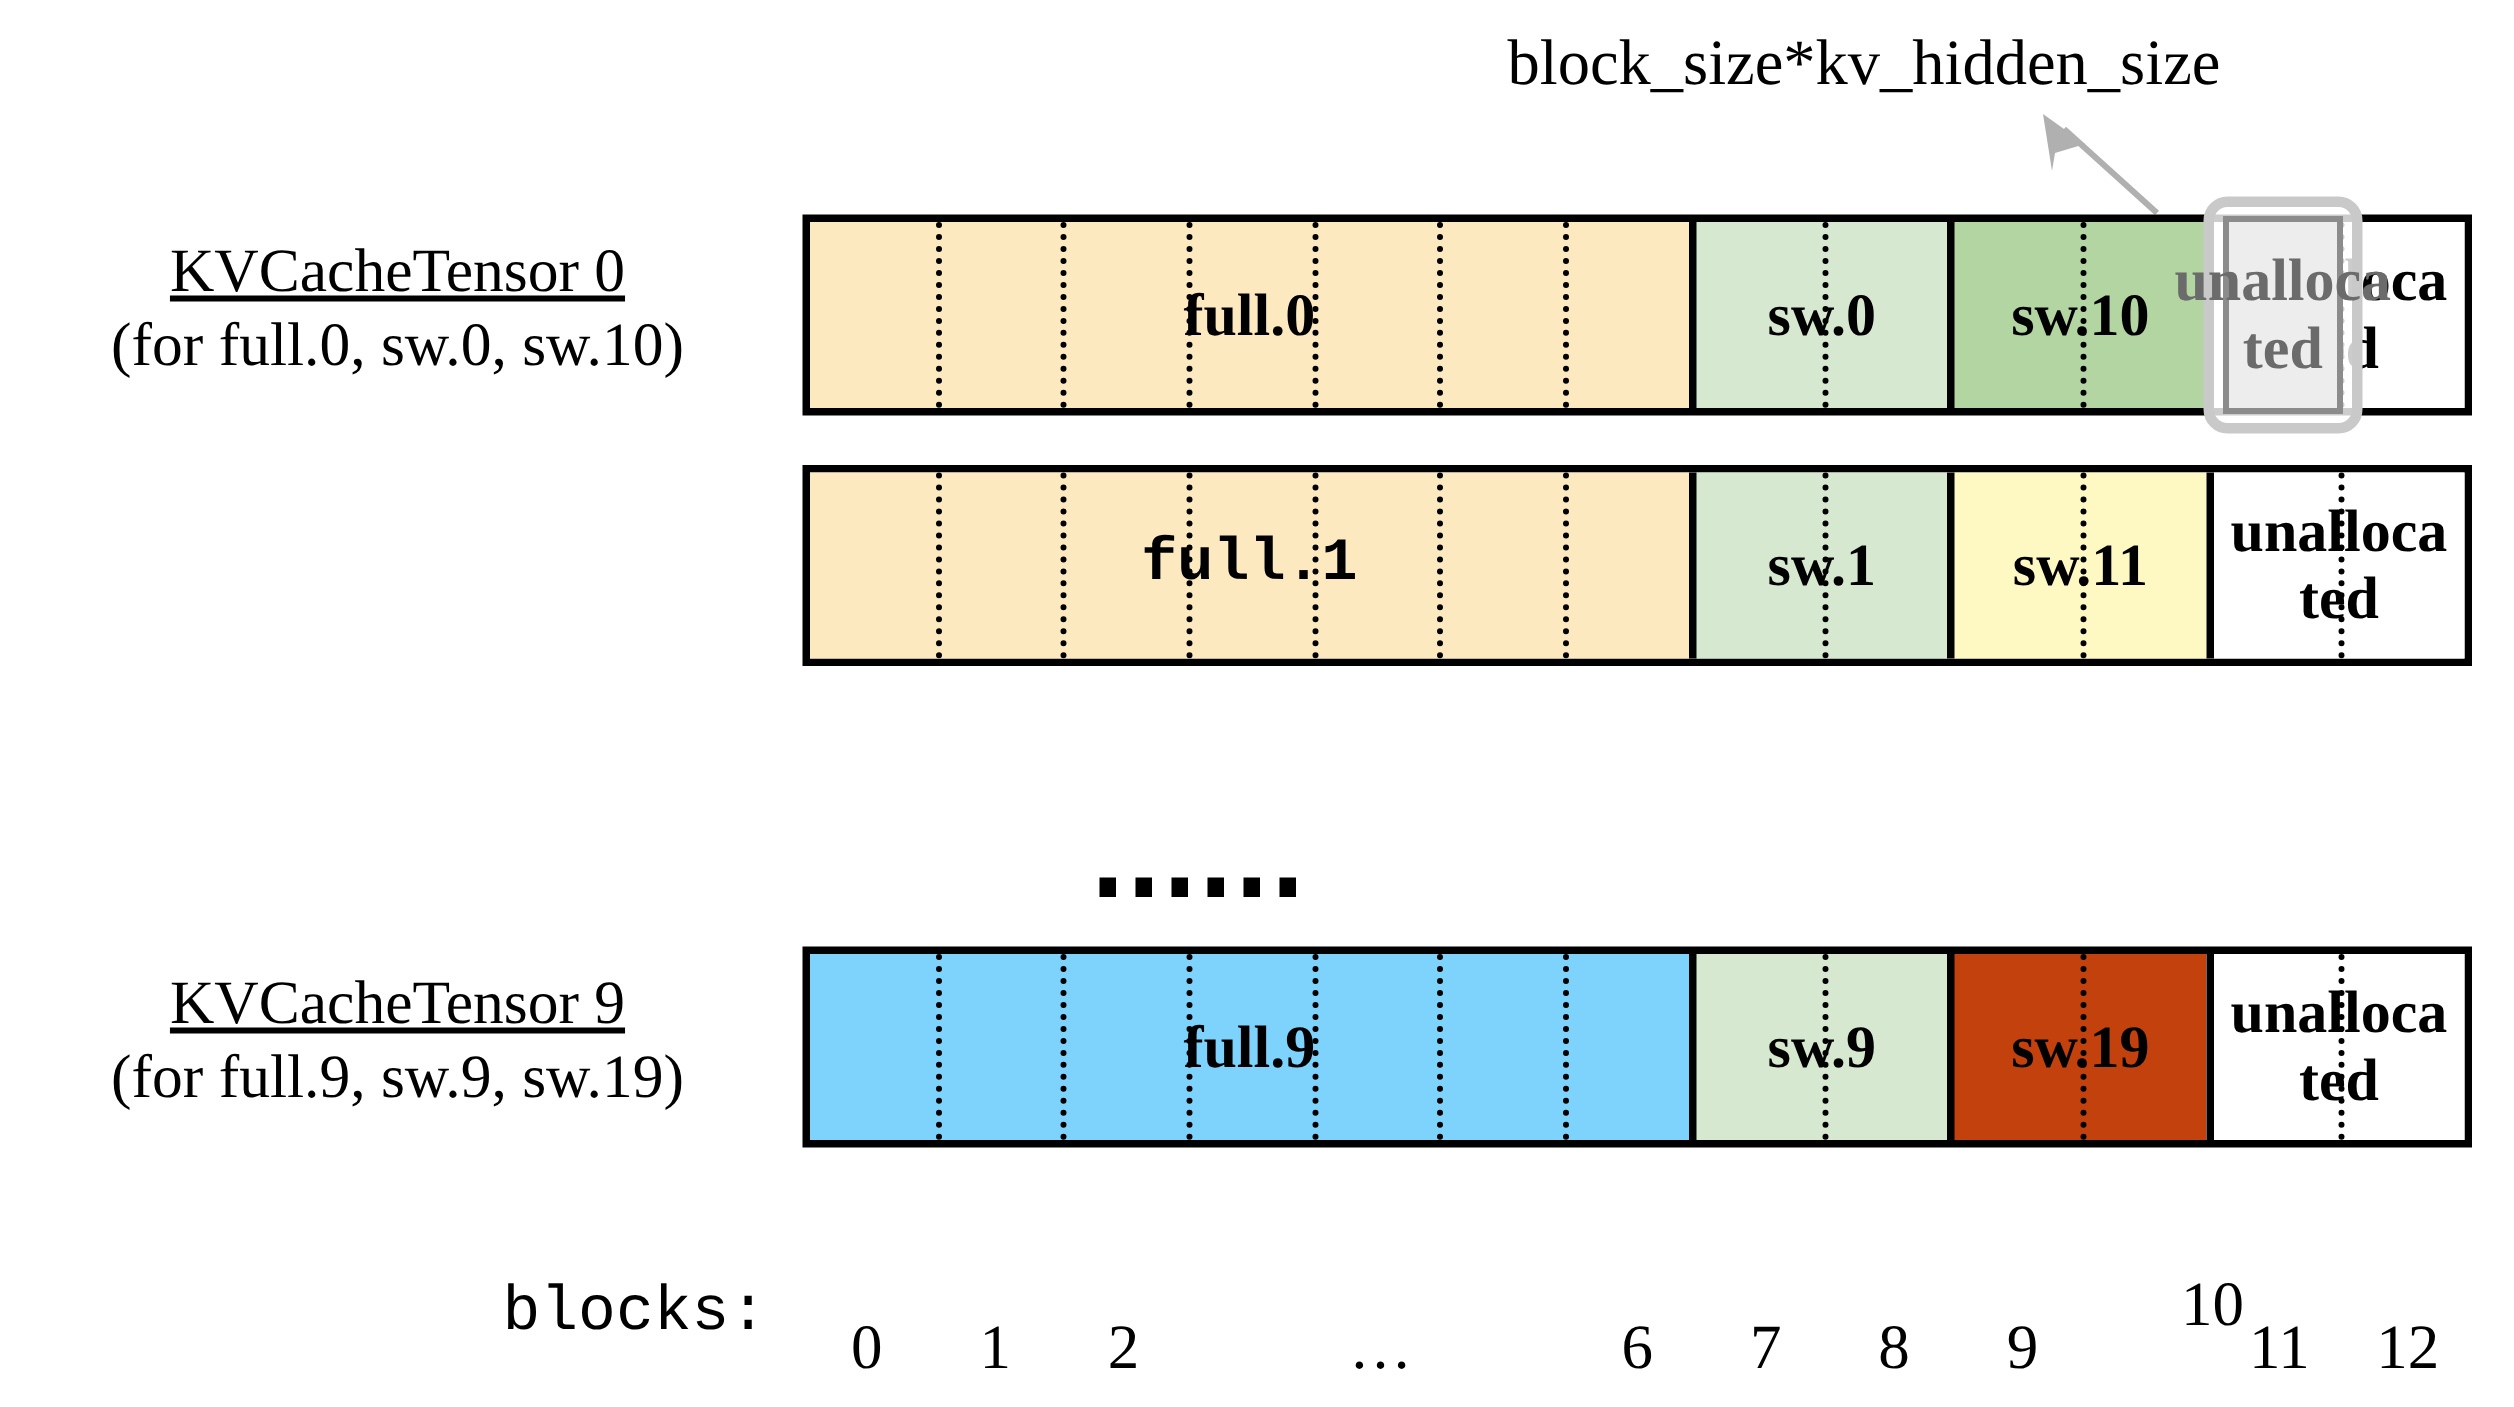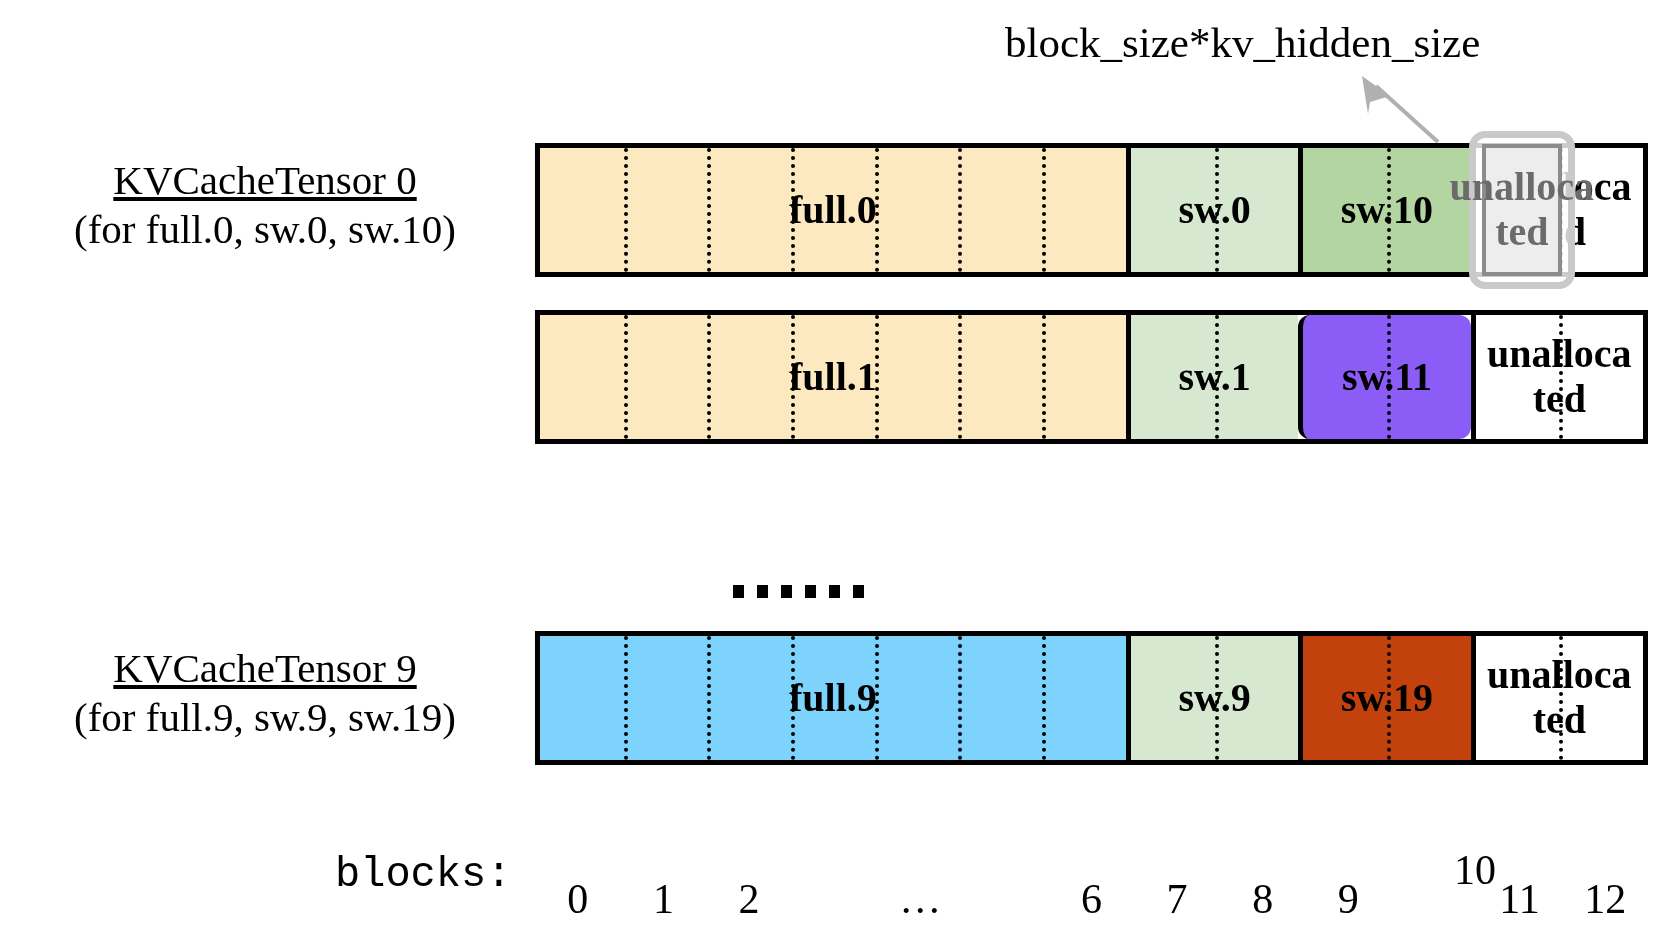--- a/index.html
+++ b/index.html
@@ -166,27 +166,27 @@
       <div class="row-label" style="left: 15px; top: 323px;">
       </div>
       <div class="bar" style="left: 535px; top: 310px; width: 1113px; height: 134px;">
         <div class="seg" style="flex: 7 0 0px; background: rgb(252, 233, 192);">
           <div class="divider" style="left: 14.2857%;"></div>
           <div class="divider" style="left: 28.5714%;"></div>
           <div class="divider" style="left: 42.8571%;"></div>
           <div class="divider" style="left: 57.1429%;"></div>
           <div class="divider" style="left: 71.4286%;"></div>
           <div class="divider" style="left: 85.7143%;"></div>
-          <div class="seg-label" style="white-space: pre-line; text-align: left; line-height: 1.12;">full.1</div>
+          <div class="seg-label" style="white-space: pre-line; text-align: left; line-height: 1.12; font-family: Liberation Mono, monospace;">full.1</div>
         </div>
         <div class="seg" style="flex: 2 0 0px; background: rgb(214, 232, 208);">
           <div class="divider" style="left: 50%;"></div>
           <div class="seg-label" style="white-space: pre-line; text-align: center; line-height: 1.12;">sw.1</div>
         </div>
-        <div class="seg" style="flex: 2 0 0px; background: #8b5cf6; border-radius: 12px;">
+        <div class="seg" style="flex: 2 0 0px; background: #fef9c3;">
           <div class="divider" style="left: 50%;"></div>
           <div class="seg-label" style="white-space: pre-line; text-align: center; line-height: 1.12;">sw.11</div>
         </div>
         <div class="seg" style="flex: 2 0 0px; background: rgb(255, 255, 255);">
           <div class="divider" style="left: 50%;"></div>
           <div class="seg-label" style="white-space: pre-line; text-align: center; line-height: 1.12;">unalloca
 ted</div>
         </div>
       </div>
       <div class="row-label" style="left: 15px; top: 644px;">

